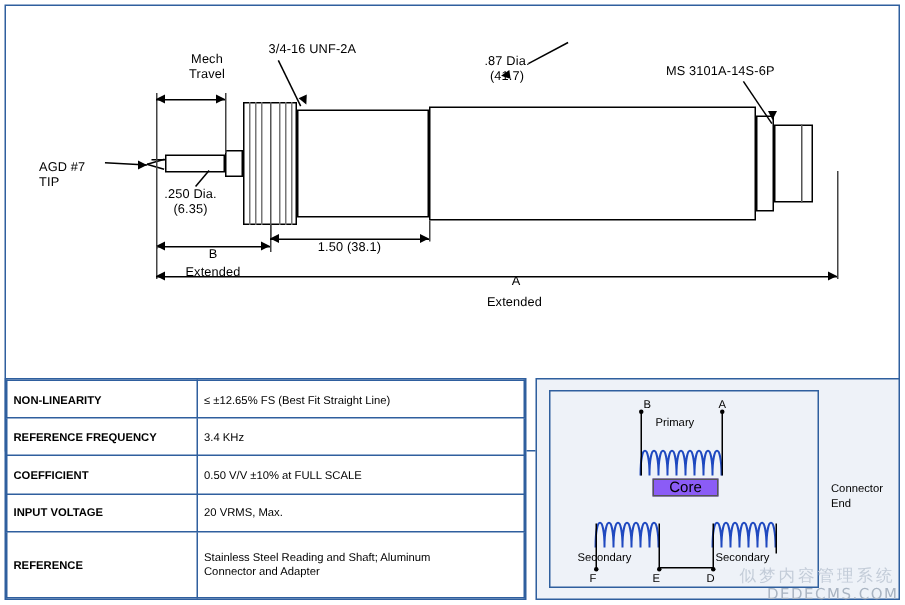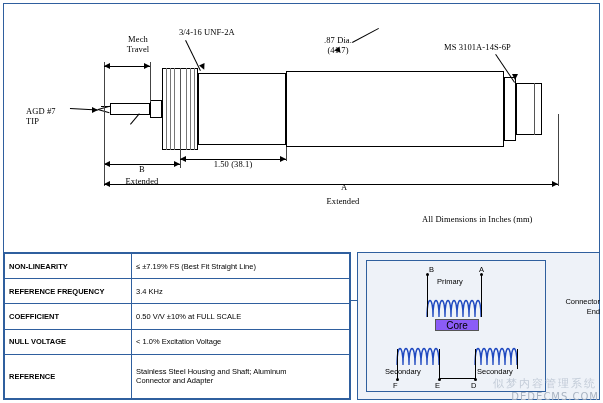--- a/index.html
+++ b/index.html
@@ -13,21 +13,21 @@
   }
   #page{position:relative;width:603px;height:403px;}
 
   
   .panel{
     position:absolute;
     border:1px solid #2f5f9e;
     background:#fff;
     box-sizing:border-box;
   }
-  #drawing-panel{left:3px;top:3px;width:597px;height:298px;font-family:Liberation Serif, serif;}
+  #drawing-panel{left:3px;top:3px;width:597px;height:298px;}
 
   .lbl{position:absolute;white-space:pre;font-size:8.5px;line-height:10px;letter-spacing:0.1px;}
   .lbl.c{text-align:center;}
 
   
   .ln{position:absolute;background:#000;}
   .hl{height:1px;}
   .vl{width:1px;}
 
   
@@ -128,20 +128,22 @@
 
     <div class="lbl" style="left:440px;top:38px;">MS 3101A-14S-6P</div>
     <div class="lead" style="left:492px;top:50px;width:34px;transform:rotate(56deg);"></div>
     <div class="arrD" style="left:508px;top:70px;"></div>
 
     <div class="lbl" style="left:22px;top:102px;">AGD #7
 TIP</div>
     <div class="lead" style="left:66px;top:104px;width:28px;transform:rotate(3deg);"></div>
     <div class="arrR" style="left:88px;top:103px;"></div>
 
+    <div class="lbl c" style="left:98px;top:120px;width:50px;">.250 Dia.
+(6.35)</div>
     <div class="lead" style="left:126px;top:120px;width:14px;transform:rotate(-50deg);"></div>
 
     <div class="ln vl" style="left:100px;top:102px;height:60px;background:#444;"></div>
     <div class="ln vl" style="left:176px;top:146px;height:18px;background:#444;"></div>
     <div class="ln hl" style="left:100px;top:160px;width:76px;"></div>
     <div class="arrL" style="left:100px;top:157px;"></div>
     <div class="arrR" style="left:170px;top:157px;"></div>
     <div class="lbl c" style="left:118px;top:160px;width:40px;">B</div>
     <div class="lbl c" style="left:110px;top:172px;width:56px;">Extended</div>
 
@@ -153,45 +155,44 @@
     <div class="lbl c" style="left:186px;top:155px;width:86px;">1.50 (38.1)</div>
 
     <div class="ln vl" style="left:100px;top:160px;height:22px;background:#444;"></div>
     <div class="ln vl" style="left:554px;top:110px;height:72px;background:#444;"></div>
     <div class="ln hl" style="left:100px;top:180px;width:454px;"></div>
     <div class="arrL" style="left:100px;top:177px;"></div>
     <div class="arrR" style="left:548px;top:177px;"></div>
     <div class="lbl c" style="left:330px;top:178px;width:20px;">A</div>
     <div class="lbl c" style="left:306px;top:192px;width:66px;">Extended</div>
 
-    <div class="lbl" style="left:418px;top:210px;">All Dimensions in Inches (mm)</div>
   </div>
 
   <div id="spec-table">
     <table>
       <tbody>
         <tr>
           <td class="k">NON-LINEARITY</td>
-          <td class="v">≤ ±7.19% FS (Best Fit Straight Line)</td>
+          <td class="v">≤ ±12.65% FS (Best Fit Straight Line)</td>
         </tr>
         <tr>
           <td class="k">REFERENCE FREQUENCY</td>
           <td class="v">3.4 KHz</td>
         </tr>
         <tr>
           <td class="k">COEFFICIENT</td>
           <td class="v">0.50 V/V ±10% at FULL SCALE</td>
         </tr>
         <tr>
-          <td class="k">NULL VOLTAGE</td>
-          <td class="v">&lt; 1.0% Excitation Voltage</td>
+          <td class="k">INPUT VOLTAGE</td>
+          <td class="v">20 VRMS, Max.</td>
         </tr>
         <tr>
           <td class="k">REFERENCE</td>
-          <td class="v">Stainless Steel Housing and Shaft; Aluminum
+          <td class="v">Stainless Steel Reading and Shaft; Aluminum
 Connector and Adapter</td>
         </tr>
       </tbody>
     </table>
   </div>
 
   <div class="panel" id="schematic-panel">
     <div id="sch-inner">
 
       <div class="sch-lbl" style="left:62px;top:4px;">B</div>
@@ -227,20 +228,20 @@
 
       <div class="dot" style="left:29px;top:117px;"></div>
       <div class="dot" style="left:71px;top:117px;"></div>
       <div class="dot" style="left:107px;top:117px;"></div>
 
       <div class="sch-lbl" style="left:26px;top:120px;">F</div>
       <div class="sch-lbl" style="left:68px;top:120px;">E</div>
       <div class="sch-lbl" style="left:104px;top:120px;">D</div>
     </div>
 
-    <div class="sch-lbl" style="left:196px;top:44px;width:46px;line-height:10px;white-space:pre-line;text-align:right;">Connector
+    <div class="sch-lbl" style="left:196px;top:68px;width:46px;line-height:10px;white-space:pre-line;">Connector
 End</div>
   </div>
 
   <div id="watermark2">似梦内容管理系统</div>
   <div id="watermark">DEDECMS.COM</div>
 
 </div>
 
 </body></html>

